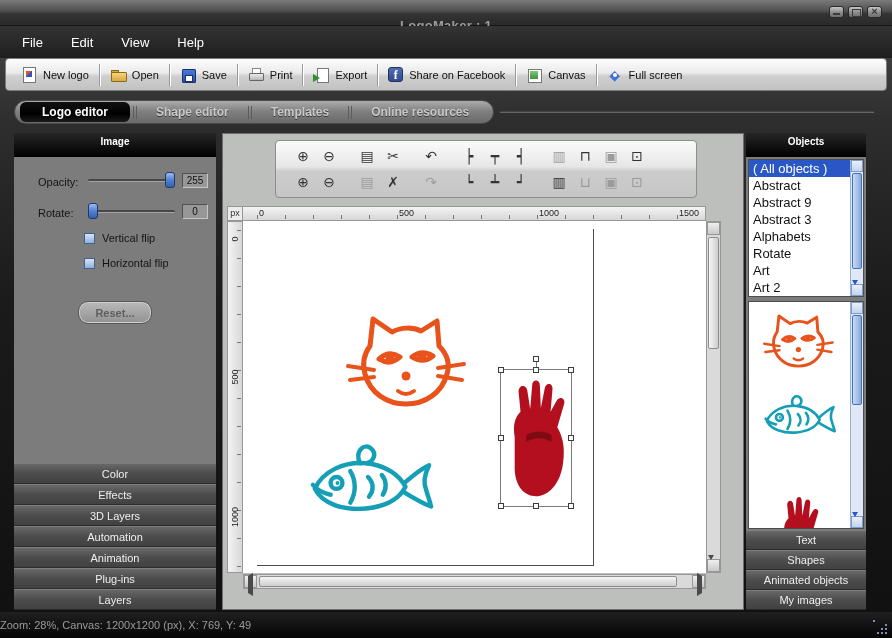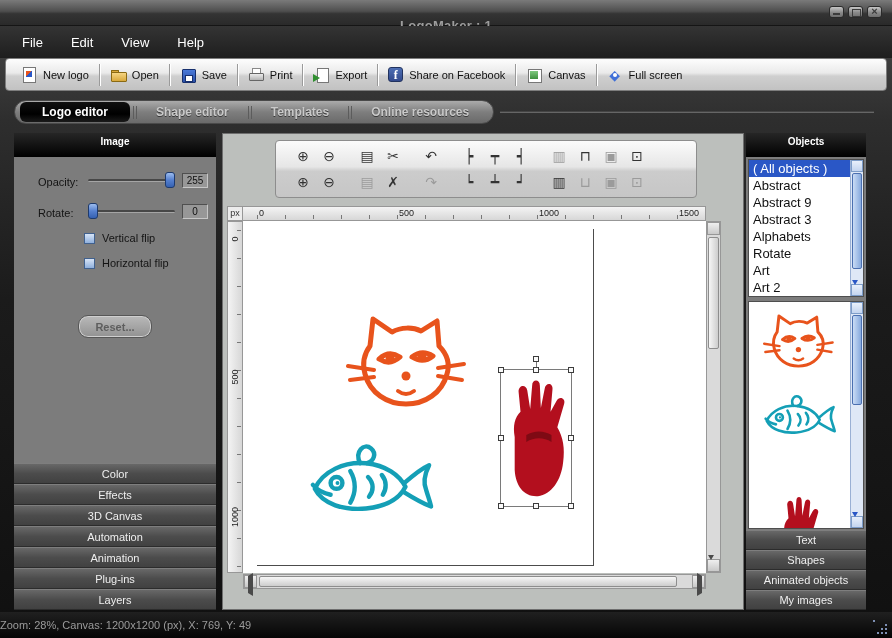--- a/index.html
+++ b/index.html
@@ -78,21 +78,21 @@
   .ctrl-label{width:50px}
   .slider{flex:1;position:relative;height:16px;margin-right:7px}
   .slider .track{position:absolute;top:7px;left:0;right:0;height:3px;background:#474747;
     border-bottom:1px solid #a5a5a5;border-radius:2px}
   .slider .thumb{position:absolute;top:0;width:10px;height:16px;border-radius:3px;
     background:linear-gradient(180deg,#9cbcee,#5580cf 50%,#3561b2);border:1px solid #1d3a6e}
   .valbox{width:26px;height:15px;background:#979797;border:1px solid #4f4f4f;
     border-right-color:#c6c6c6;border-bottom-color:#c6c6c6;font-size:10px;text-align:center;line-height:13px;color:#101010}
   .chk-row{display:flex;align-items:center;gap:7px;margin:13px 0 0 70px;font-size:11px;color:#141414}
   .chk{width:11px;height:11px;background:linear-gradient(180deg,#d7e4f6,#8fb0dd);border:1px solid #41618e}
-  .reset-btn{display:block;margin:46px auto 0;width:74px;height:23px;border-radius:10px;
+  .reset-btn{display:block;margin:32px auto 0;width:74px;height:23px;border-radius:10px;
     background:linear-gradient(180deg,#b9b9b9,#929292);border:1px solid #575757;
     box-shadow:inset 0 0 0 1px #cfcfcf;color:#5e5e5e;font-weight:bold;font-size:11px;
     font-family:"Liberation Sans",sans-serif}
   .accordion{position:absolute;left:0;bottom:0;width:100%}
   .acc-item,.obj-btn{height:21px;line-height:20px;text-align:center;color:#efefef;font-size:11px;
     background:linear-gradient(180deg,#686868,#4c4c4c 50%,#414141);
     border-top:1px solid #7e7e7e;border-bottom:1px solid #2c2c2c;cursor:default}
 
   
   .canvas-area{position:absolute;top:133px;left:222px;width:522px;height:477px;
@@ -299,21 +299,21 @@
     <div class="chk-row">
       <span class="chk"></span>
       <span>Horizontal flip</span>
     </div>
 
     <button class="reset-btn">Reset...</button>
 
     <div class="accordion">
       <div class="acc-item">Color</div>
       <div class="acc-item">Effects</div>
-      <div class="acc-item">3D Canvas</div>
+      <div class="acc-item">3D Layers</div>
       <div class="acc-item">Automation</div>
       <div class="acc-item">Animation</div>
       <div class="acc-item">Plug-ins</div>
       <div class="acc-item">Layers</div>
     </div>
   </div>
 
   <div class="canvas-area">
 
     <div class="cv-toolbar">

